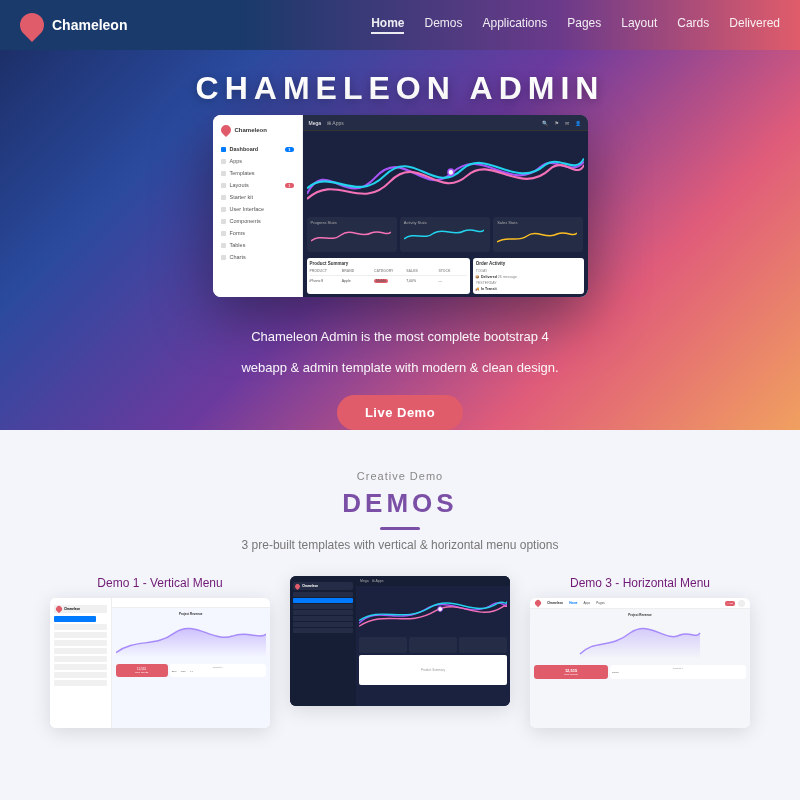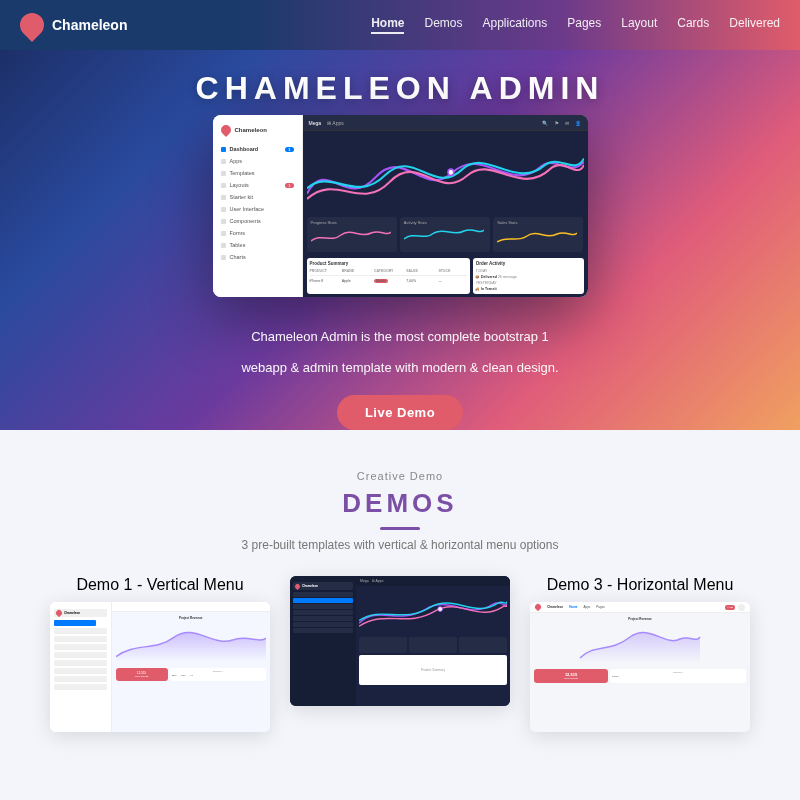--- a/index.html
+++ b/index.html
@@ -75,21 +75,21 @@
     
     .lower-section { position: absolute; top: 430px; left: 0; width: 800px; height: 370px; background: #f4f5fa; }
     .section-label { text-align: center; font-size: 11px; color: #888; padding-top: 40px; letter-spacing: 1px; }
     .section-title { text-align: center; font-size: 26px; font-weight: 700; color: #7b4fa6; letter-spacing: 4px; margin-top: 6px; }
     .section-underline { width: 40px; height: 3px; background: #7b4fa6; margin: 8px auto 8px auto; border-radius: 2px; }
     .section-subtitle { text-align: center; font-size: 12px; color: #777; margin-bottom: 24px; }
 
     
     .demo-cards { display: flex; justify-content: center; gap: 20px; padding: 0 20px; }
     .demo-card { flex: 1; max-width: 220px; text-align: center; }
-    .demo-card-title { font-size: 16px; color: #000000; margin-bottom: 8px; font-weight: 500; }
+    .demo-card-title { font-size: 12px; color: #701a75; margin-bottom: 8px; font-weight: 500; }
     .demo-card-img { width: 100%; height: 130px; border-radius: 6px; overflow: hidden; box-shadow: 0 4px 20px rgba(0,0,0,0.12); position: relative; }
 
     
     .mini-admin { width: 100%; height: 100%; background: #fff; display: flex; flex-direction: row; }
     .mini-sidebar { width: 28%; background: #fff; border-right: 1px solid #eee; padding: 4px 0; }
     .mini-sidebar-item { height: 6px; margin: 2px 4px; background: #f0f0f0; border-radius: 1px; }
     .mini-sidebar-item.active-item { background: #007bff; width: 70%; }
 
     
     .scroll-indicator { position: absolute; right: 0; top: 0; width: 6px; height: 800px; background: #e5e5e5; }
@@ -236,21 +236,21 @@
           <div style="font-size:4.5px;font-weight:700;color:#333;margin-bottom:3px">Order Activity</div>
           <div style="font-size:3.5px;color:#888;margin-bottom:2px">TODAY</div>
           <div style="font-size:3.5px;color:#333;font-weight:600">📦 Delivered <span style="color:#888;font-weight:400">26 message</span></div>
           <div style="font-size:3.5px;color:#888;margin:2px 0">YESTERDAY</div>
           <div style="font-size:3.5px;color:#333;font-weight:600">🚚 In Transit</div>
         </div>
       </div>
     </div>
   </div>
 
-  <p class="hero-desc">Chameleon Admin is the most complete bootstrap 1</p>
+  <p class="hero-desc">Chameleon Admin is the most complete bootstrap 4</p>
   <p class="hero-desc">webapp &amp; admin template with modern &amp; clean design.</p>
   <button class="live-demo-btn">Live Demo</button>
 </section>
 
 <section class="lower-section">
   <p class="section-label">Creative Demo</p>
   <h2 class="section-title">DEMOS</h2>
   <div class="section-underline"></div>
   <p class="section-subtitle">3 pre-built templates with vertical &amp; horizontal menu options</p>
 

